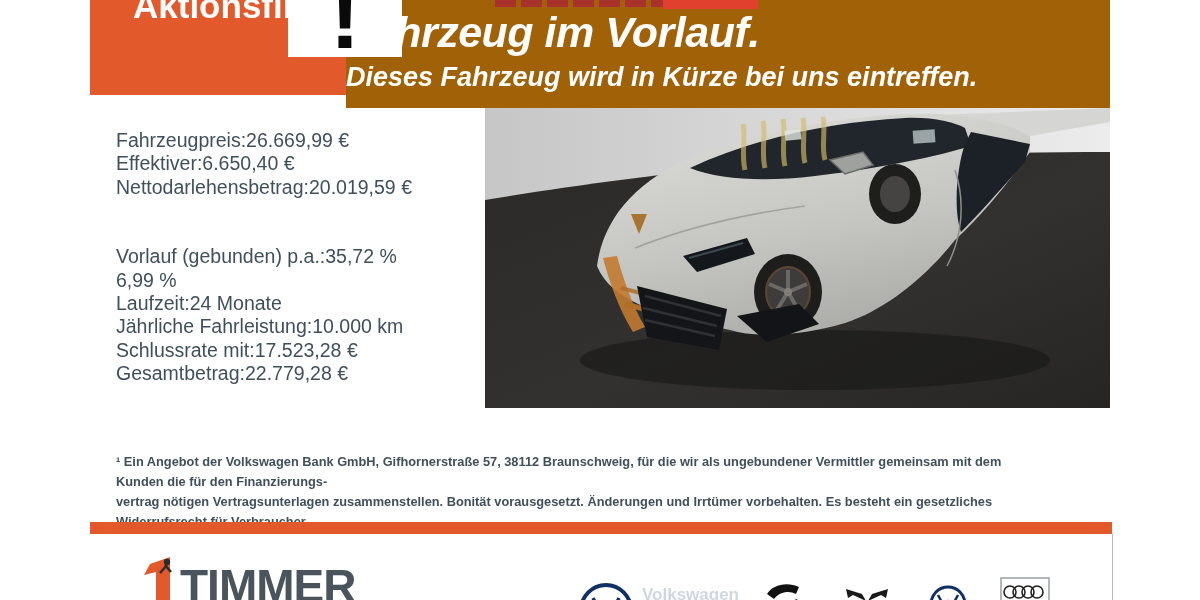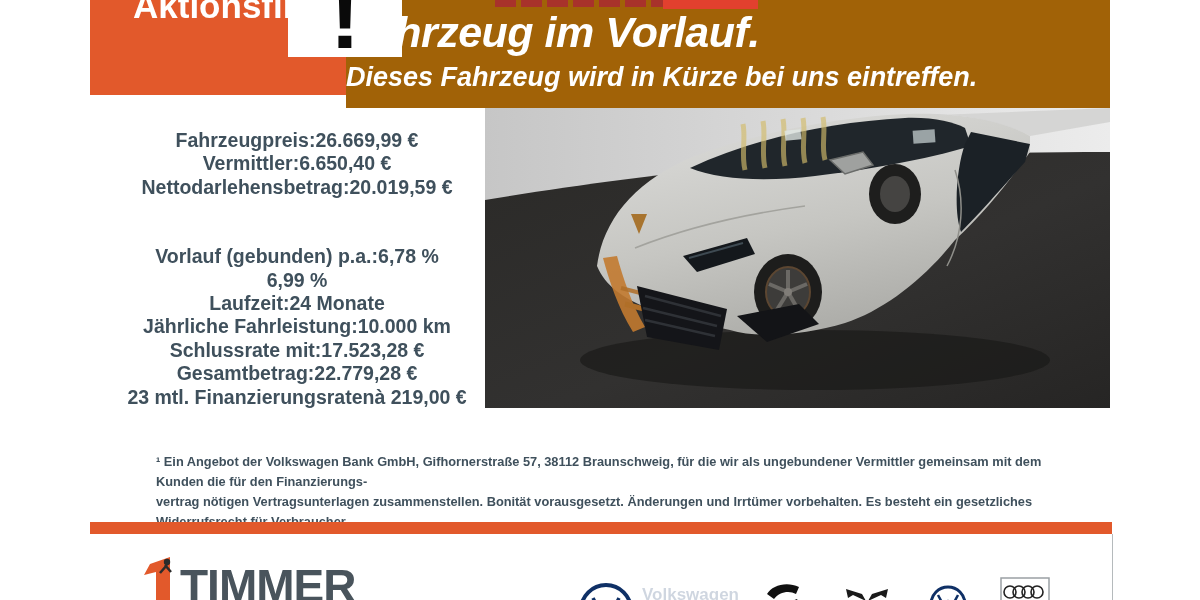--- a/index.html
+++ b/index.html
@@ -25,27 +25,27 @@
   .alert-box{position:absolute;left:288px;top:0;width:114px;height:57px;
              background:#fff;overflow:hidden;}
   .alert-box span{position:absolute;left:50%;transform:translateX(-50%);top:-34px;
                   font-size:92px;font-weight:800;color:#0a0a0a;line-height:1.1;}
 
   
   .photo{position:absolute;left:485px;top:108px;width:625px;height:300px;overflow:hidden;}
 
   
   .fin-table{position:absolute;left:116px;top:129px;width:362px;color:#3F505C;}
-  .fin-row{display:flex;justify-content:center;line-height:23.4px;
-           font-size:19.5px;font-weight:bold;white-space:nowrap;}
+  .fin-row{display:flex;justify-content:flex-start;line-height:23.4px;
+           font-size:19.5px;font-weight:normal;white-space:nowrap;}
   .fin-spacer{height:46px;}
 
   
   .footnote{position:absolute;left:116px;top:452px;width:905px;color:#3F505C;
-            font-size:12.8px;font-weight:600;line-height:20px;margin-left:40px;}
+            font-size:12.8px;font-weight:600;line-height:20px;}
 
   
   .divider{position:absolute;left:90px;top:522px;width:1022px;height:12px;background:#E2592B;}
   .footer-border{position:absolute;left:1112px;top:534px;width:1px;height:66px;background:#b5babc;}
   .dealer-logo{position:absolute;left:136px;top:556px;}
   .brand{position:absolute;}
   .brand-wordmark{position:absolute;left:642px;top:585px;font-size:17px;font-weight:bold;
                   color:rgba(15,48,102,0.20);white-space:nowrap;}
 </style>
 </head>
@@ -148,54 +148,50 @@
       <path d="M470,62 C480,92 478,128 462,158" stroke="#8f8f8a" stroke-width="1.5" fill="none"></path>
     </svg>
   </div>
 
   <div class="fin-table">
     <div class="fin-row">
       <span>Fahrzeugpreis:</span>
       <span>26.669,99 €</span>
     </div>
     <div class="fin-row">
-      <span>Vermittler:</span>
+      <span>Effektiver:</span>
       <span>6.650,40 €</span>
     </div>
     <div class="fin-row">
       <span>Nettodarlehensbetrag:</span>
       <span>20.019,59 €</span>
     </div>
     <div class="fin-spacer"></div>
     <div class="fin-row">
       <span>Vorlauf (gebunden) p.a.:</span>
-      <span>6,78 %</span>
+      <span>35,72 %</span>
     </div>
     <div class="fin-row">
       <span>6,99 %</span>
     </div>
     <div class="fin-row">
       <span>Laufzeit:</span>
       <span>24 Monate</span>
     </div>
     <div class="fin-row">
       <span>Jährliche Fahrleistung:</span>
       <span>10.000 km</span>
     </div>
     <div class="fin-row">
       <span>Schlussrate mit:</span>
       <span>17.523,28 €</span>
     </div>
     <div class="fin-row">
       <span>Gesamtbetrag:</span>
       <span>22.779,28 €</span>
-    </div>
-    <div class="fin-row">
-      <span>23 mtl. Finanzierungsraten</span>
-      <span>à 219,00 €</span>
     </div>
   </div>
 
   <div class="footnote">
     <div>¹ Ein Angebot der Volkswagen Bank GmbH, Gifhornerstraße 57, 38112 Braunschweig, für die wir als ungebundener Vermittler gemeinsam mit dem Kunden die für den Finanzierungs-</div>
     <div>vertrag nötigen Vertragsunterlagen zusammenstellen. Bonität vorausgesetzt. Änderungen und Irrtümer vorbehalten. Es besteht ein gesetzliches Widerrufsrecht für Verbraucher.</div>
   </div>
 
   <div class="divider"></div>
   <div class="footer-border"></div>

